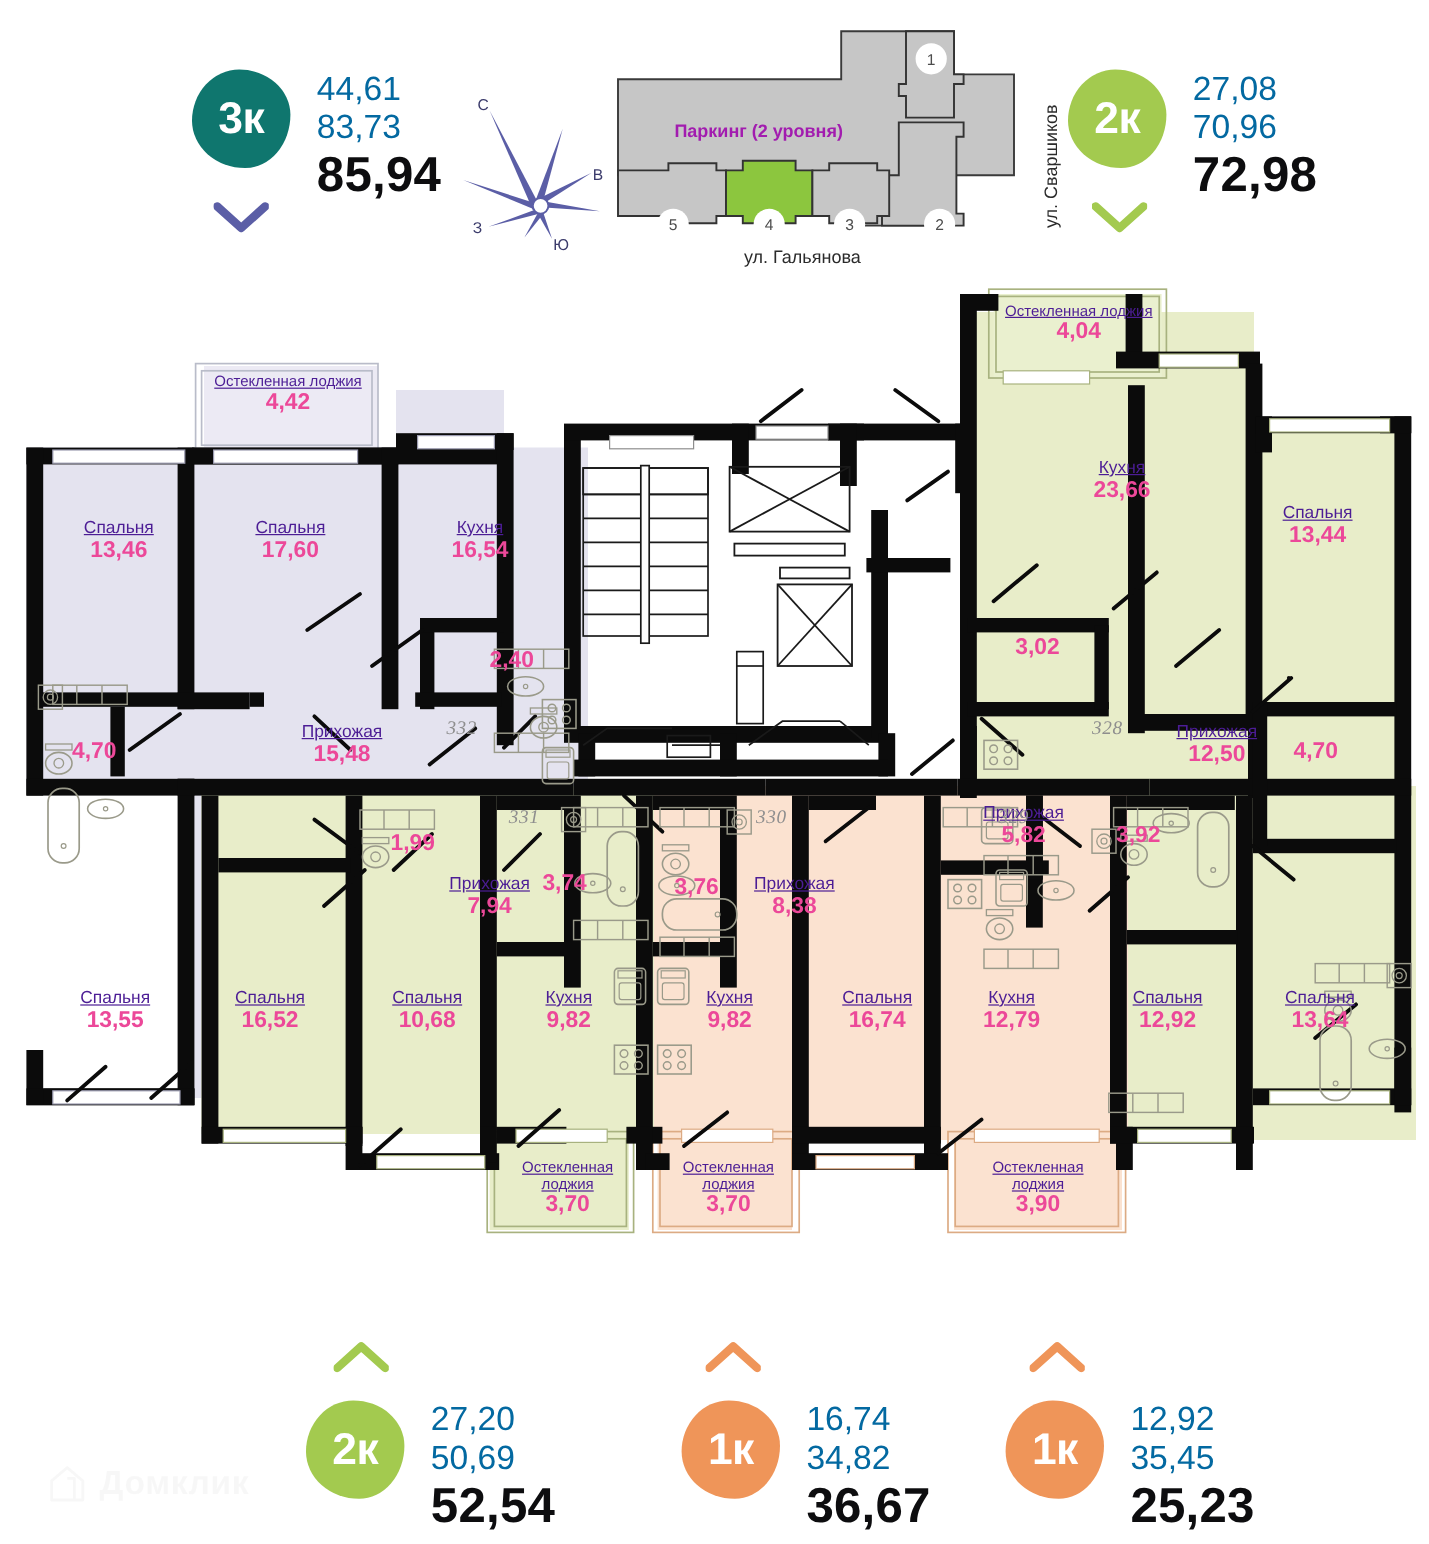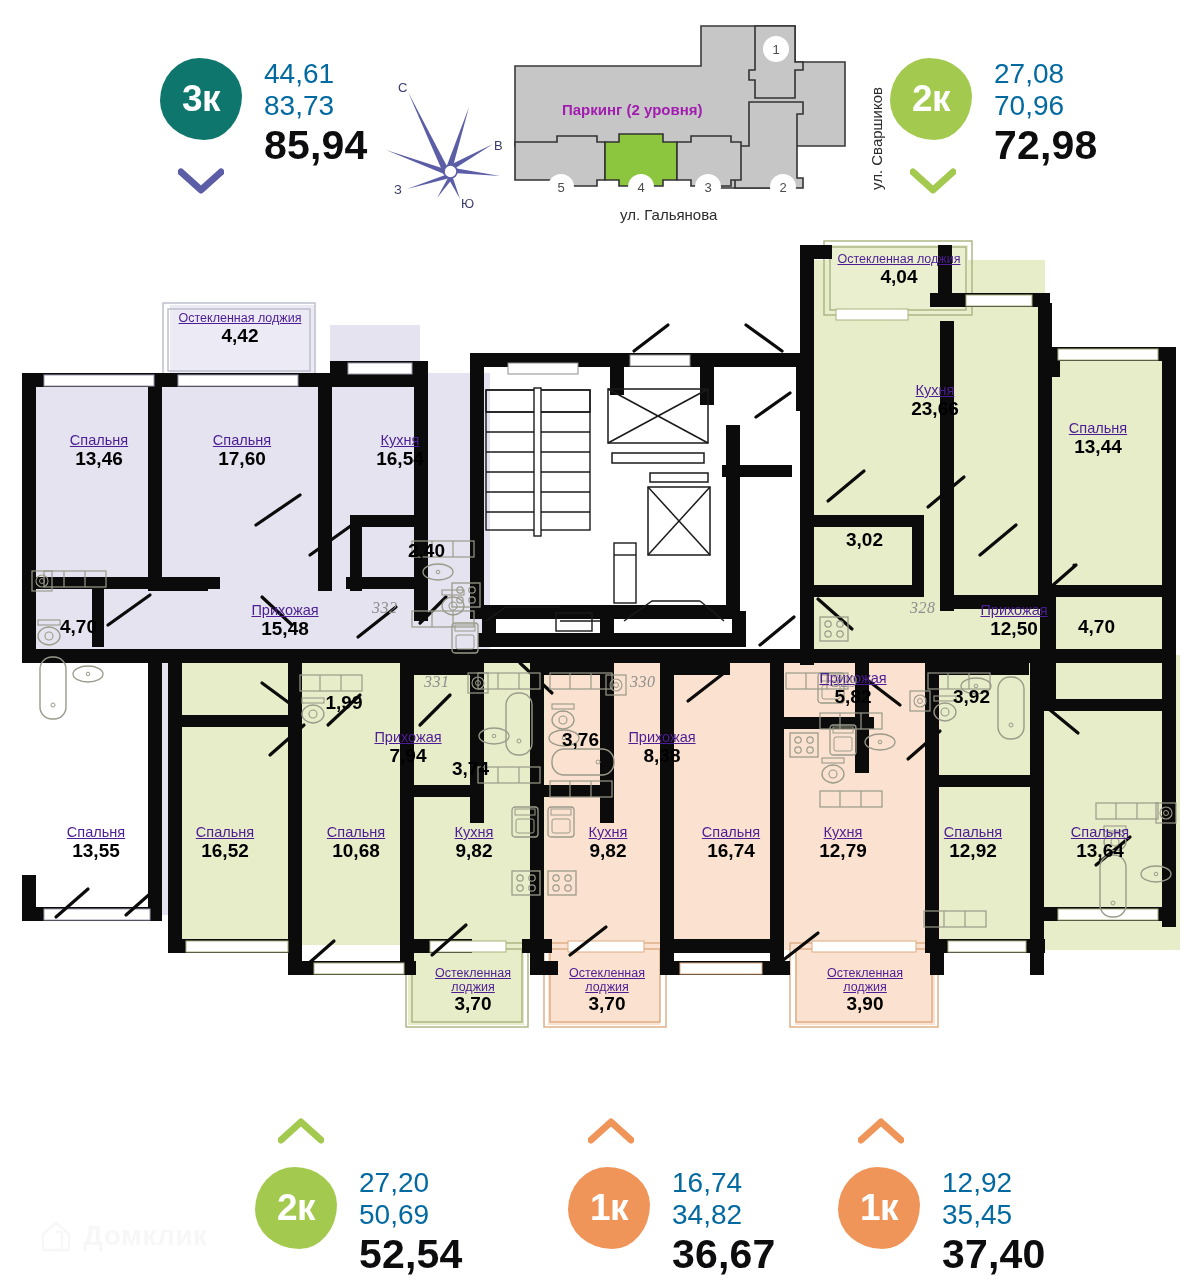--- a/index.html
+++ b/index.html
@@ -51,21 +51,21 @@
   
   .plan { position:absolute; left:0; top:225px; width:1191px; height:830px; }
   .plan svg { display:block; }
 
   .rlabel {
     position:absolute; text-align:center; color:#161616;
     font-family:"Liberation Sans", sans-serif; pointer-events:none;
     line-height:1.08;
   }
   .rlabel .rn { display:block; font-size:14.5px; font-weight:400; color:#4c1d95;text-decoration:underline; }
-  .rlabel .rv { display:block; font-size:19px; font-weight:700; color:#000000; }
+  .rlabel .rv { display:block; font-size:19px; font-weight:700; color:#ec4899; }
   .rlabel.tiny .rn { font-size:12.5px; }
   .rlabel.onlyval .rv { font-size:19px; }
   .aptnum {
     position:absolute; font-size:16px; font-style:italic; color:#8e8e8e;
     font-family:"Liberation Serif", serif; letter-spacing:0.5px;
   }
 
   
   .wm {
     position:absolute; left:38px; top:1218px;
@@ -542,21 +542,21 @@
       <span class="rv">1,99</span>
     </div>
     <div class="rlabel" style="left:352px; top:505px; width:112px;">
       <span class="rn">Прихожая</span>
       <span class="rv">7,94</span>
     </div>
     <div class="rlabel" style="left:300px; top:600px; width:112px;">
       <span class="rn">Спальня</span>
       <span class="rv">10,68</span>
     </div>
-    <div class="rlabel onlyval" style="left:452px; top:502px; width:58px; text-align:left;margin-top:32px;">
+    <div class="rlabel onlyval" style="left:452px; top:502px; width:58px; text-align:left;">
       <span class="rv">3,74</span>
     </div>
     <div class="rlabel" style="left:424px; top:600px; width:100px;">
       <span class="rn">Кухня</span>
       <span class="rv">9,82</span>
     </div>
     <div class="rlabel tiny" style="left:418px; top:742px; width:110px;">
       <span class="rn">Остекленная лоджия</span>
       <span class="rv">3,70</span>
     </div>
@@ -578,21 +578,21 @@
     </div>
     <div class="rlabel tiny" style="left:552px; top:742px; width:110px;">
       <span class="rn">Остекленная лоджия</span>
       <span class="rv">3,70</span>
     </div>
 
     <div class="rlabel" style="left:800px; top:446px; width:106px;">
       <span class="rn">Прихожая</span>
       <span class="rv">5,82</span>
     </div>
-    <div class="rlabel onlyval" style="left:930px; top:462px; width:60px; text-align:right;">
+    <div class="rlabel onlyval" style="left:930px; top:462px; width:60px; text-align:left;">
       <span class="rv">3,92</span>
     </div>
     <div class="rlabel" style="left:790px; top:600px; width:106px;">
       <span class="rn">Кухня</span>
       <span class="rv">12,79</span>
     </div>
     <div class="rlabel" style="left:920px; top:600px; width:106px;">
       <span class="rn">Спальня</span>
       <span class="rv">12,92</span>
     </div>
@@ -672,21 +672,21 @@
         <path d="M3 22 L23 4 L43 22" fill="none" stroke="#ef9559" stroke-width="7" stroke-linecap="round" stroke-linejoin="round"></path>
       </svg>
   </div>
   <div class="badge-wrap" style="left:838px; top:1167px;">
     <div class="blob" style="background:#ef9559;">
       <span>1к</span>
     </div>
     <div class="areas">
       <div class="a1">12,92</div>
       <div class="a2">35,45</div>
-      <div class="a3">37,40</div>
+      <div class="a3">25,23</div>
     </div>
   </div>
 
   <div class="wm">
     <svg width="36" height="36" viewBox="0 0 36 36">
       <path d="M5 16 L18 5 L31 16 L31 32 L5 32 Z" fill="none" stroke="#f2f2f2" stroke-width="2.4" stroke-linejoin="round"></path>
       <path d="M18 14 L24 14 L24 32" fill="none" stroke="#f2f2f2" stroke-width="2.4" stroke-linejoin="round"></path>
     </svg>
     <span class="wm-text">Домклик</span>
   </div>

